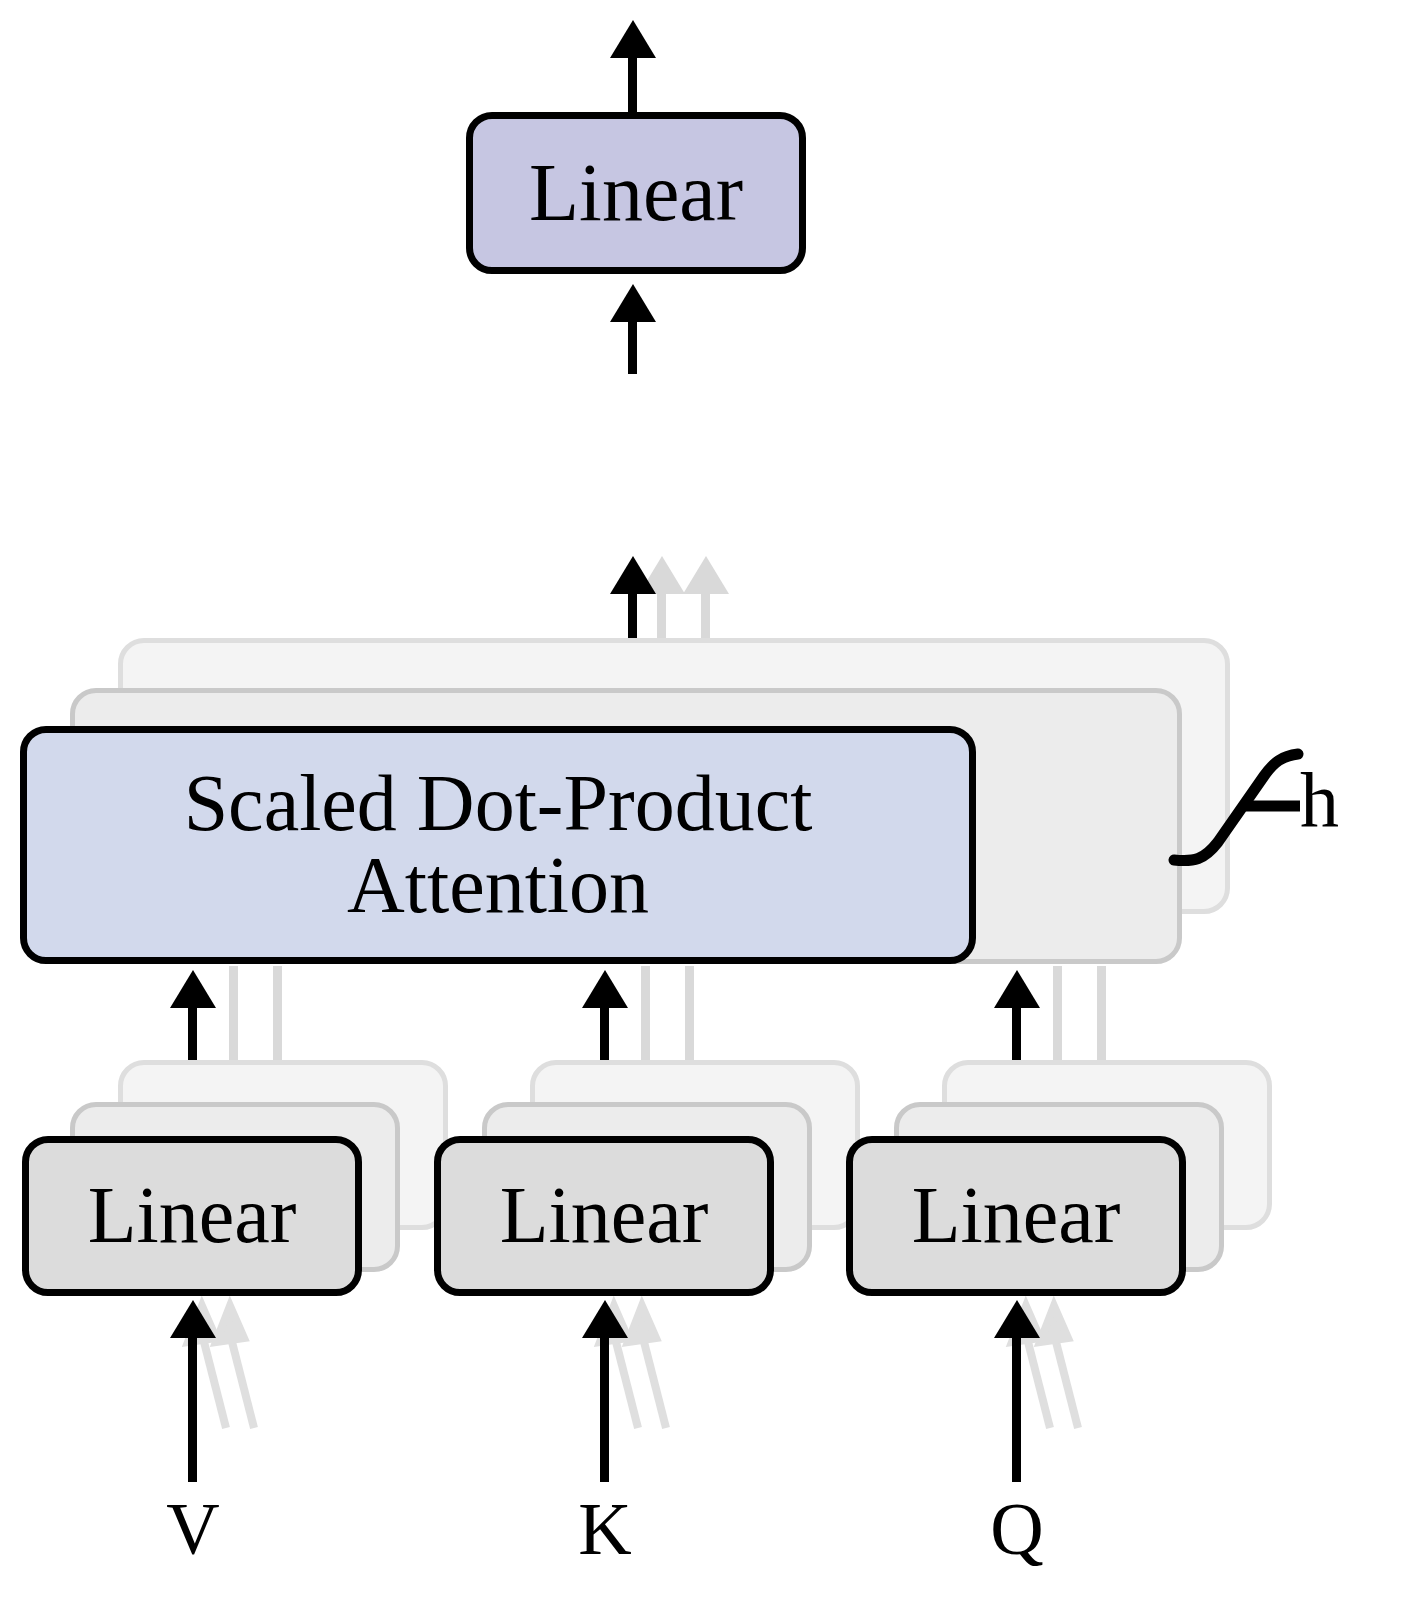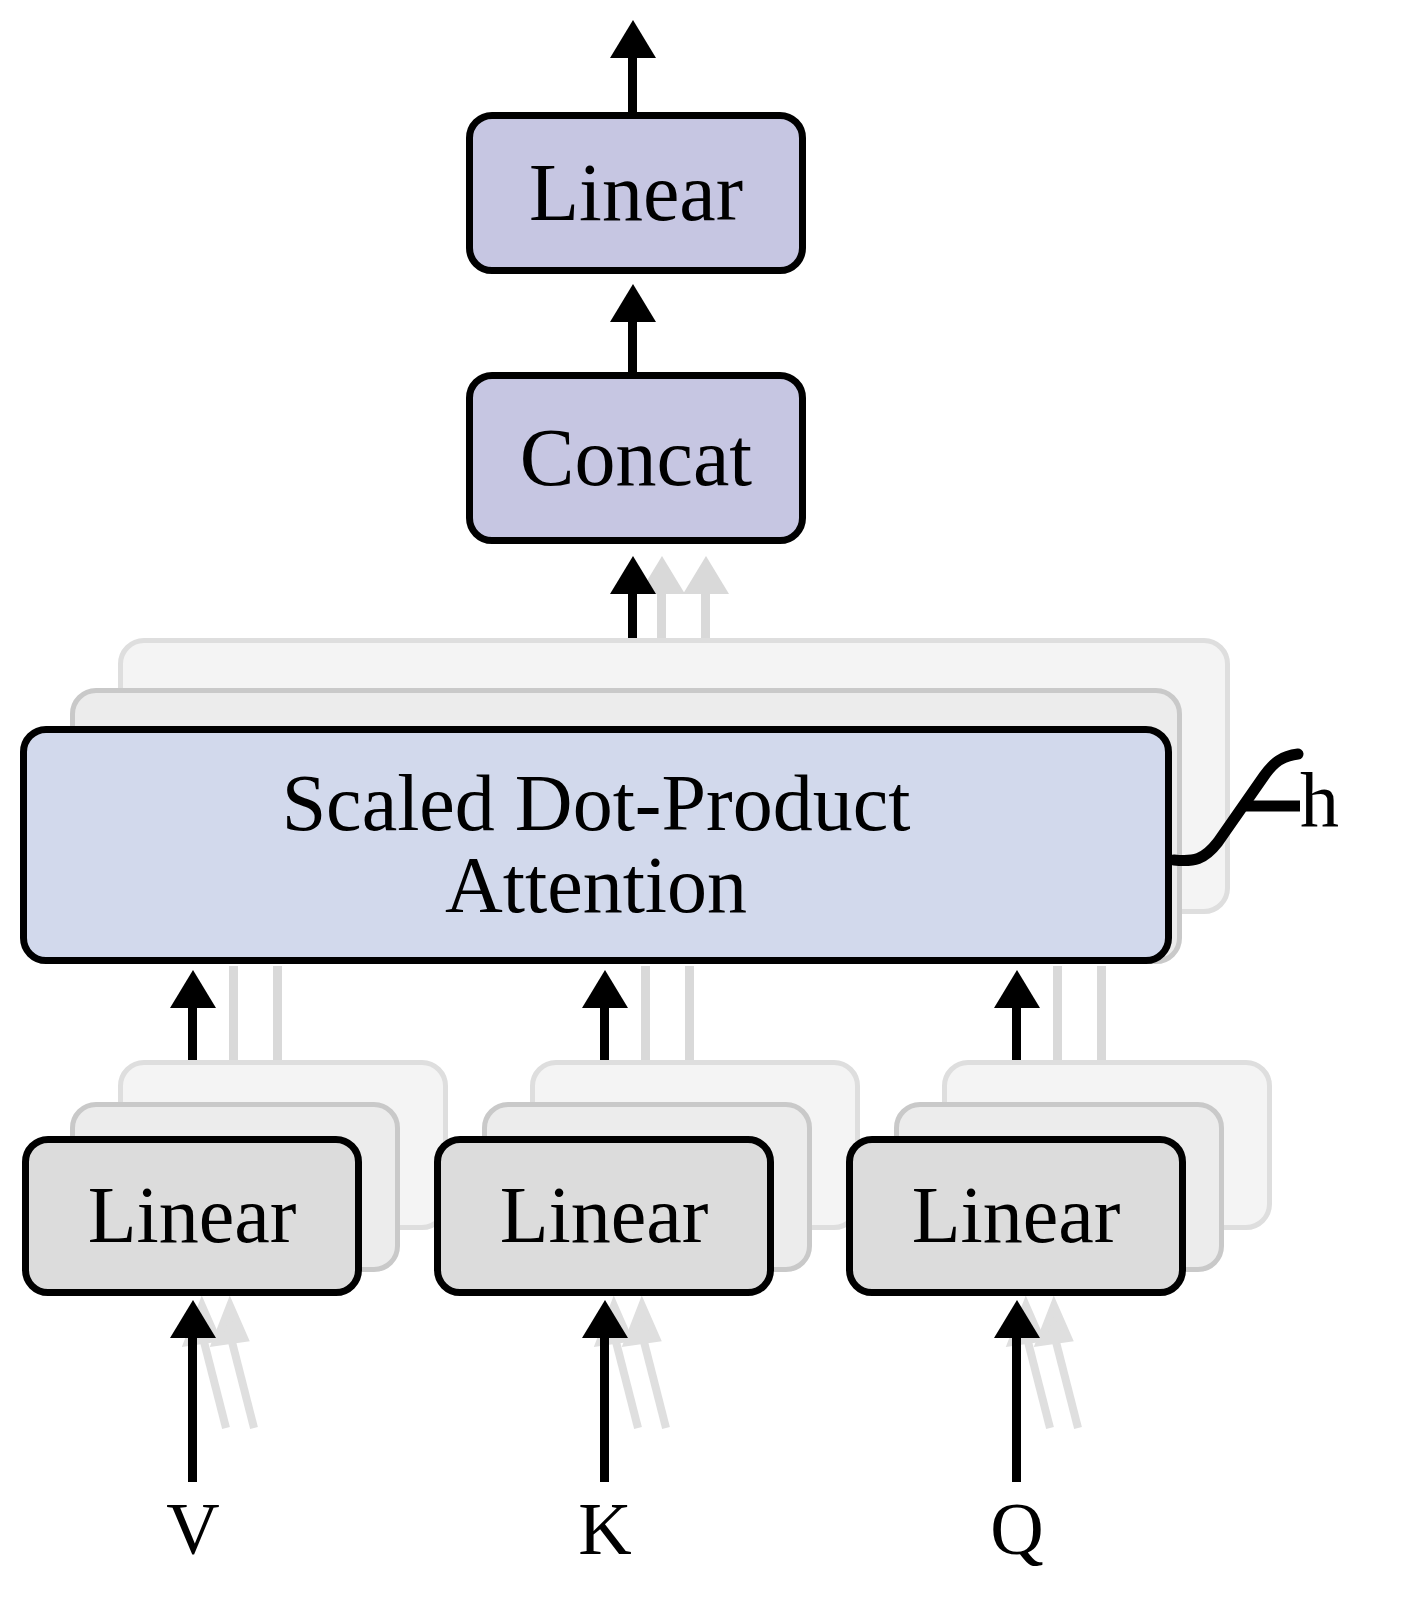--- a/index.html
+++ b/index.html
@@ -98,35 +98,34 @@
 <div id="canvas">
 
   <div class="ahead" style="left:610px; top:20px;"></div>
   <div class="vline" style="left:628px; top:52px; height:62px;"></div>
 
   <div class="box purple" style="left:466px; top:112px; width:340px; height:162px; font-size:82px;">Linear</div>
 
   <div class="ahead" style="left:610px; top:284px;"></div>
   <div class="vline" style="left:628px; top:316px; height:58px;"></div>
 
-  <div class="box purple" style="left:466px; top:372px; width:340px; height:172px; font-size:82px;">Concat</div>
 
   <div class="ahead ghosthead" style="left:683px; top:556px;"></div>
   <div class="vline ghostline" style="left:701px; top:588px; height:88px;"></div>
 
   <div class="ahead ghosthead" style="left:639px; top:556px;"></div>
   <div class="vline ghostline" style="left:657px; top:588px; height:132px;"></div>
 
   <div class="ahead" style="left:610px; top:556px;"></div>
   <div class="vline" style="left:628px; top:588px; height:160px;"></div>
 
   <div class="ghost g2" style="left:118px; top:638px; width:1112px; height:276px;"></div>
   <div class="ghost" style="left:70px; top:688px; width:1112px; height:276px;"></div>
 
-  <div class="box blue" style="left:20px; top:726px; width:1152px; height:238px; font-size:80px;">Scaled Dot-Product
+  <div class="box blue" style="left:20px; top:726px; width:956px; height:238px; font-size:80px;">Scaled Dot-Product
 Attention</div>
 
   <svg class="brace" style="left:1160px; top:710px;" width="160" height="200" viewBox="0 0 160 200">
     <path d="M 14 150 C 34 152, 44 150, 58 132 L 104 66 C 114 52, 122 46, 138 44" fill="none" stroke="#000000" stroke-width="11" stroke-linecap="round"></path>
     <path d="M 86 96 L 140 96" fill="none" stroke="#000000" stroke-width="11" stroke-linecap="butt"></path>
   </svg>
   <div class="brace-label" style="left:1300px; top:762px;">h</div>
 
   <div class="vline ghostline" style="left:273px; top:966px; height:96px;"></div>
   <div class="vline ghostline" style="left:229px; top:966px; height:140px;"></div>

